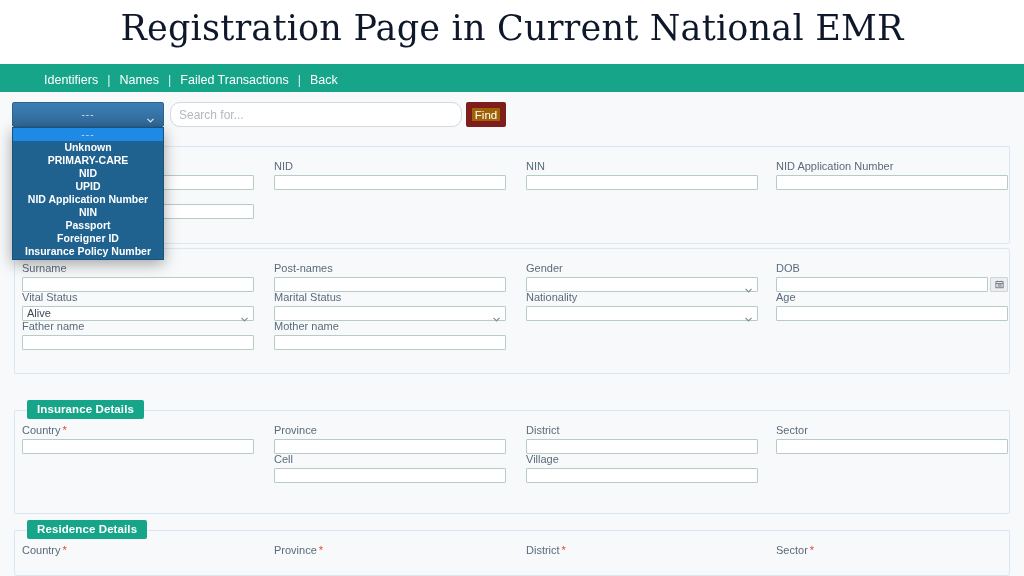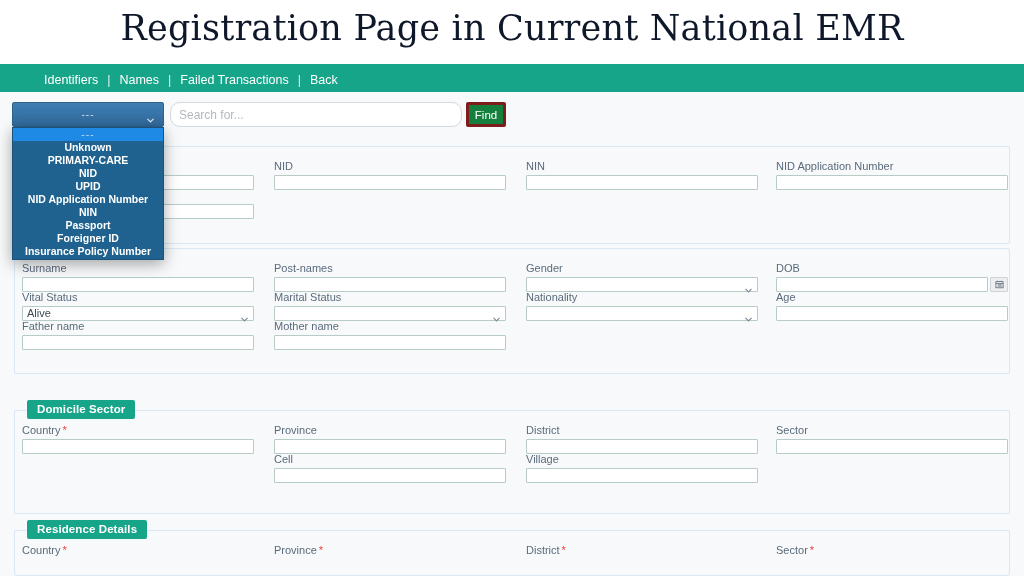--- a/index.html
+++ b/index.html
@@ -117,22 +117,22 @@
     color: #333;
     padding: 0 8px;
     font-family: "Liberation Sans", sans-serif;
     outline: none;
   }
   .search-input::placeholder { color: #b3b9bd; }
   .find-btn {
     width: 40px;
     height: 25px;
     margin-left: 4px;
-    background: #15803d;
-    border: 3px solid #7f1d1d;
+    background: #a16207;
+    border: 6px solid #7f1d1d;
     border-radius: 2px;
     color: #ffffff;
     font-size: 11.5px;
     font-family: "Liberation Sans", sans-serif;
     cursor: pointer;
     padding: 0;
   }
 
   
   .dropdown-list {
@@ -411,21 +411,21 @@
                 </button>
               </div>
             </div>
             <div class="field col4" style="top: 42px;">
               <div class="field-label">Age</div>
               <input type="text" class="field-input" style="">
             </div>
           </div>
         </div>
         <div class="panel" style="top: 346px; height: 104px;">
-          <div class="panel-legend">Domicile Sector</div>
+          <div class="panel-legend">Insurance Details</div>
           <div class="panel-body">
             <div class="field col1" style="top: 13px;">
               <div class="field-label">Country<span class="req">*</span></div>
               <input type="text" class="field-input" style="">
             </div>
             <div class="field col2" style="top: 13px;">
               <div class="field-label">Province</div>
               <input type="text" class="field-input" style="">
             </div>
             <div class="field col2" style="top: 42px;">

